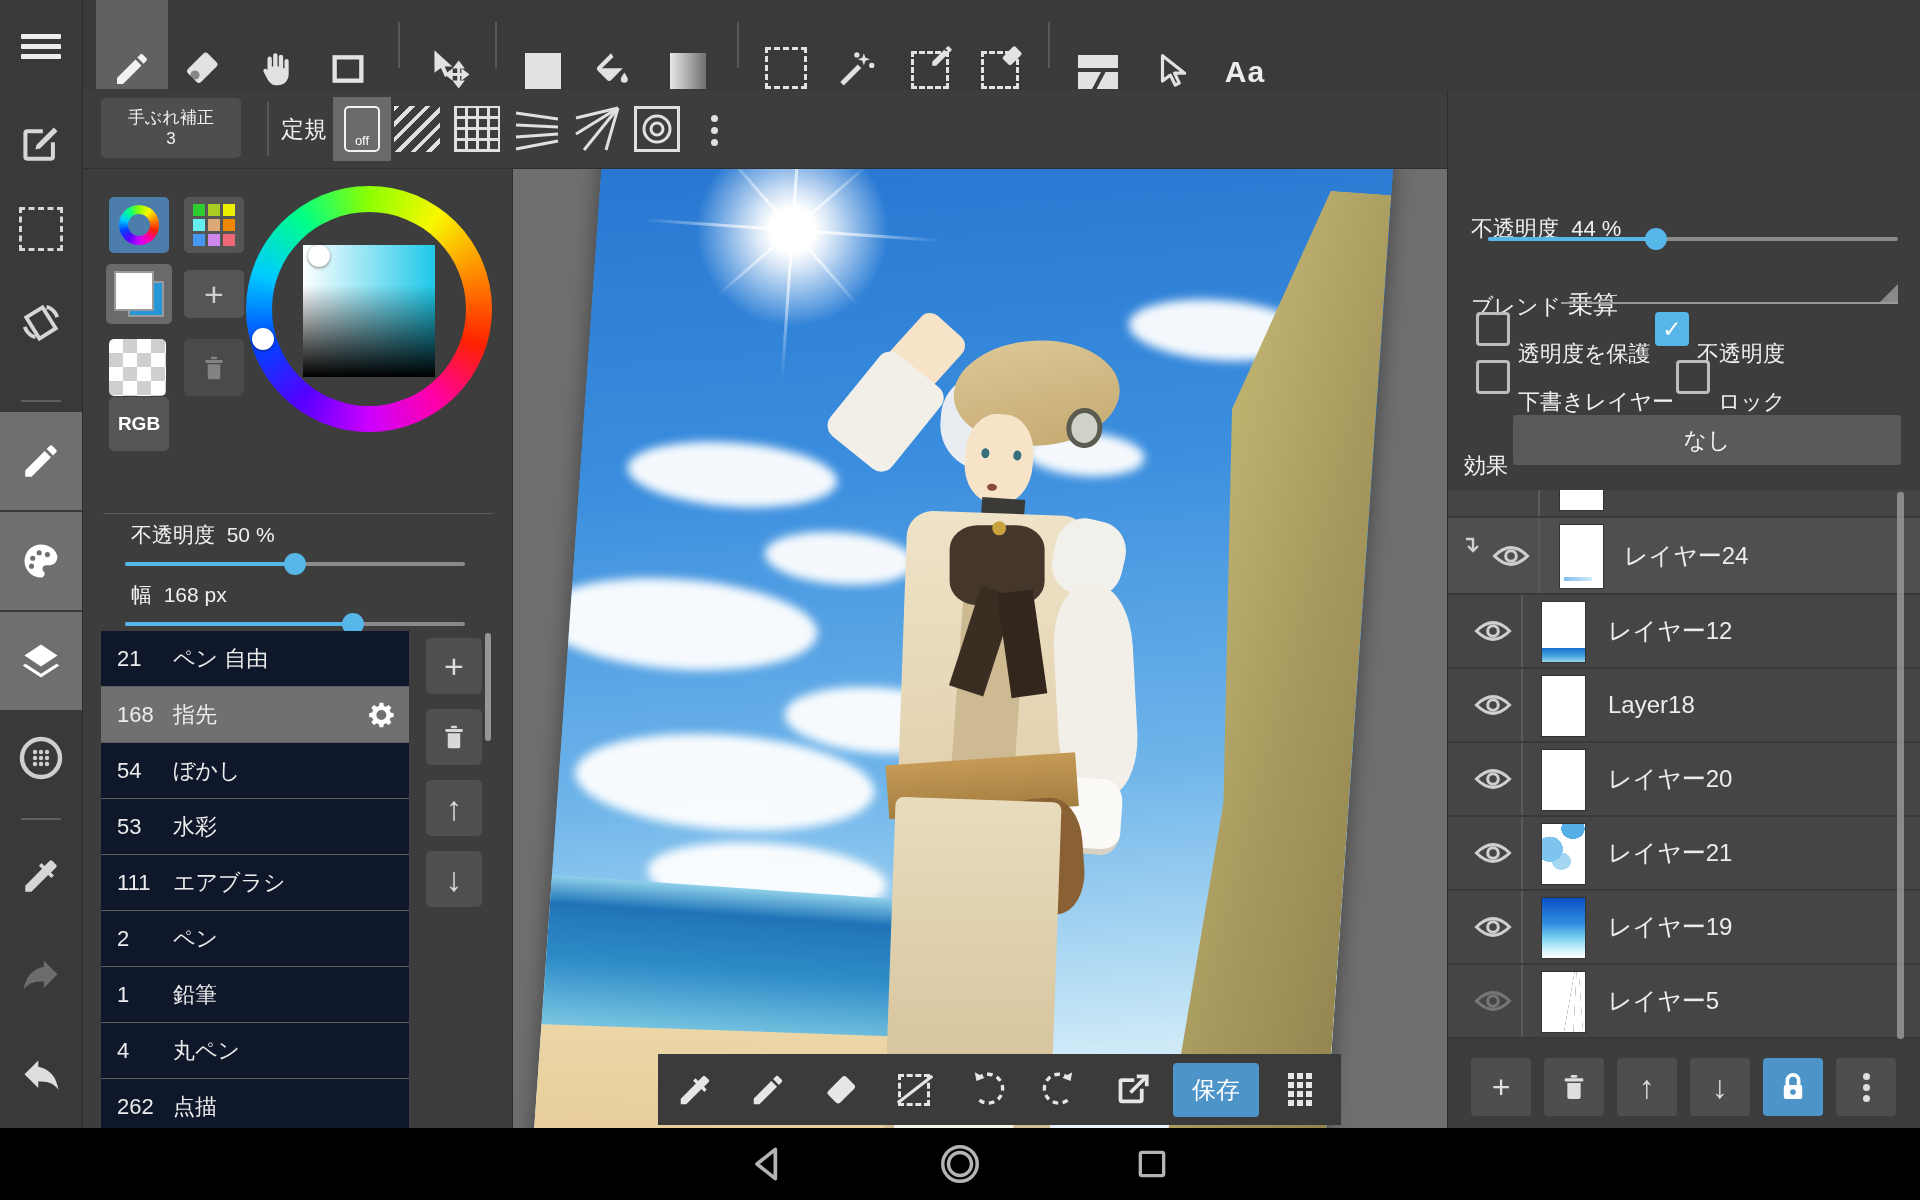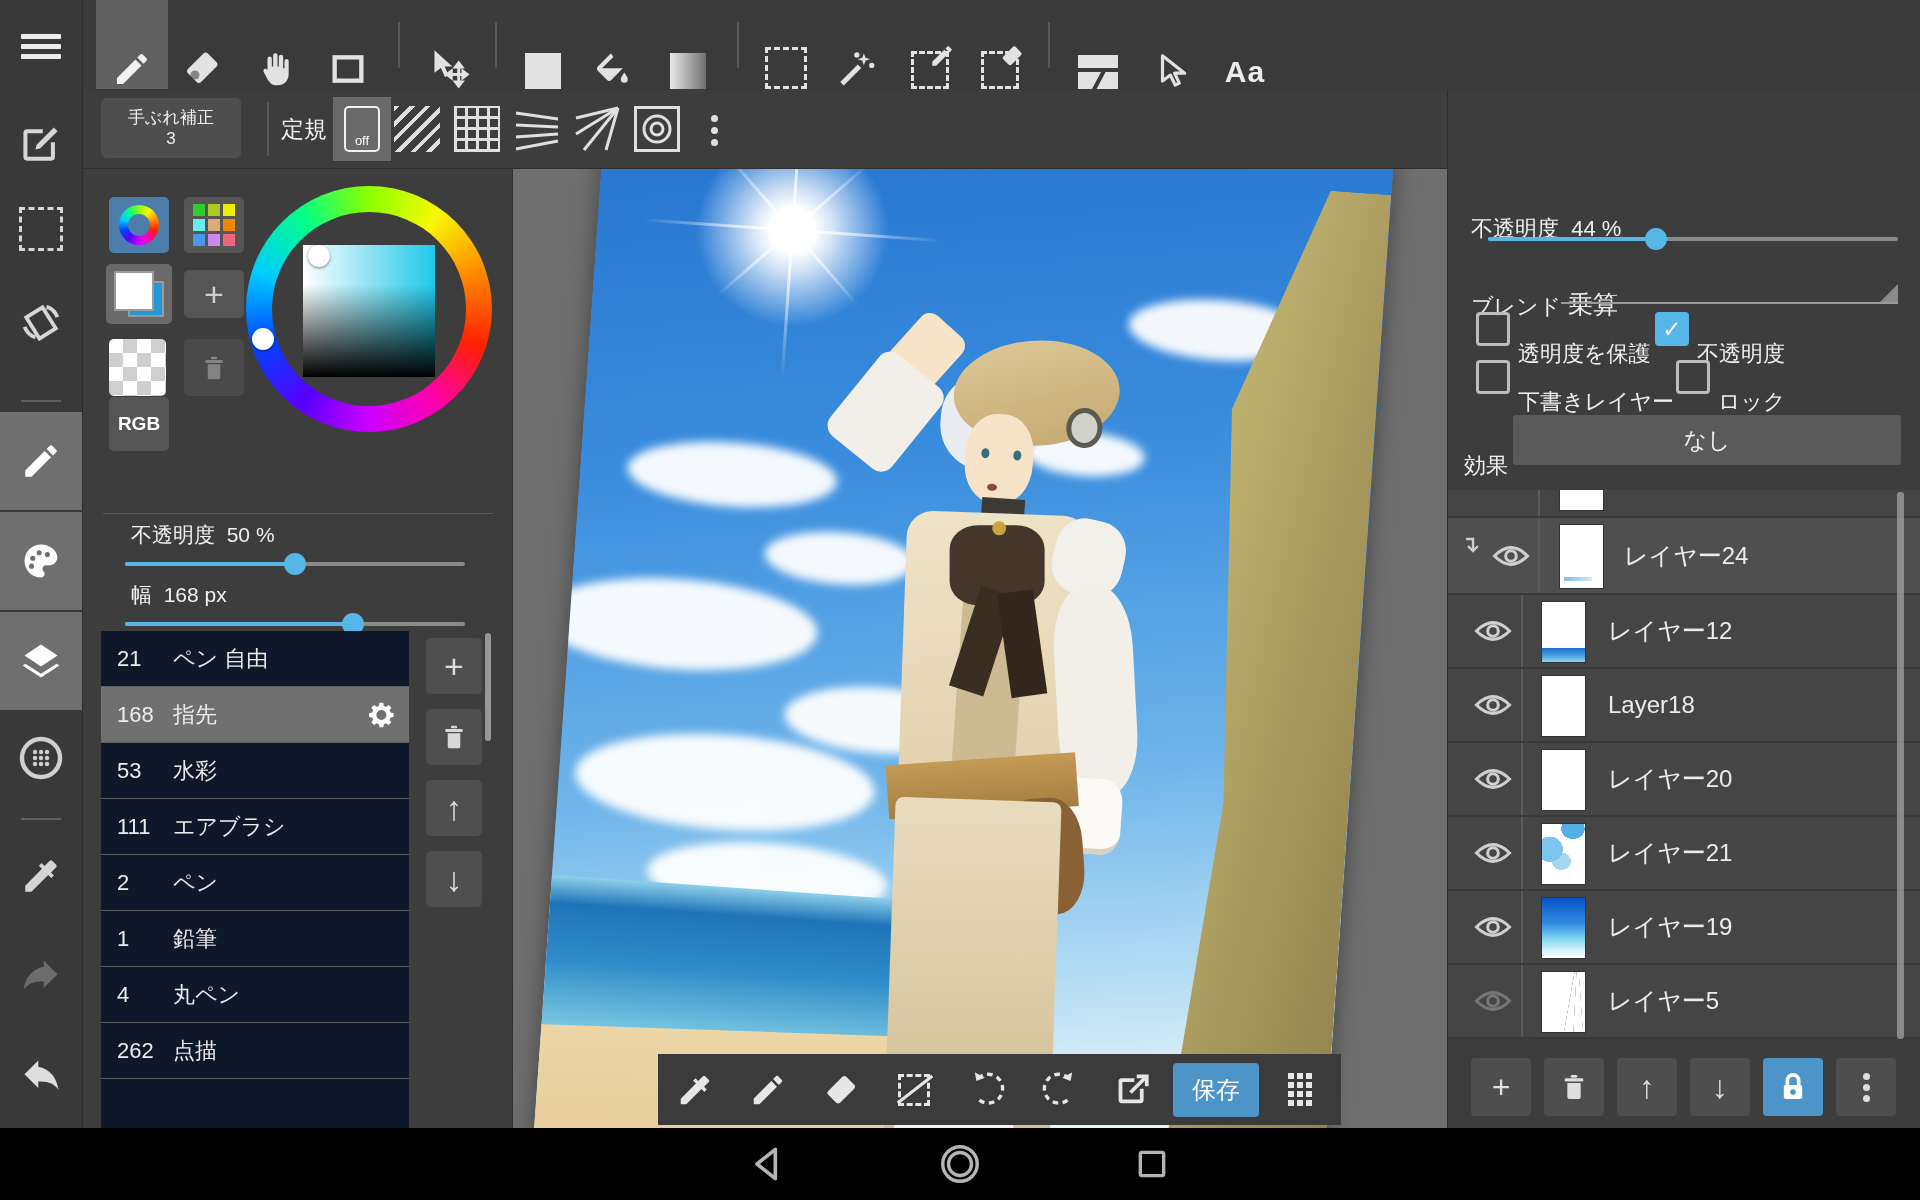--- a/index.html
+++ b/index.html
@@ -432,20 +432,24 @@
         <span class="bname">ペン 自由</span>
       </div>
       <div class="brow sel">
         <span class="bsize">168</span>
         <span class="bname">指先</span>
         <svg class="gear" width="30" height="30" viewBox="0 0 24 24" fill="#fff" fill-rule="evenodd">
           <path d="M21.3 13.5v-3l-2.5-.45a7 7 0 00-.75-1.8l1.45-2.1-2.15-2.15-2.1 1.45a7 7 0 00-1.8-.75L13 2.2h-3l-.45 2.5a7 7 0 00-1.8.75L5.65 4 3.5 6.15 4.95 8.25a7 7 0 00-.75 1.8l-2.5.45v3l2.5.45a7 7 0 00.75 1.8L3.5 17.85 5.65 20l2.1-1.45a7 7 0 001.8.75l.45 2.5h3l.45-2.5a7 7 0 001.8-.75l2.1 1.45 2.15-2.15-1.45-2.1a7 7 0 00.75-1.8l2.5-.45zM11.5 8a4 4 0 110 8 4 4 0 010-8z"></path>
           </svg>
       </div>
       <div class="brow">
+        <span class="bsize">54</span>
+        <span class="bname">ぼかし</span>
+      </div>
+      <div class="brow">
         <span class="bsize">53</span>
         <span class="bname">水彩</span>
       </div>
       <div class="brow">
         <span class="bsize">111</span>
         <span class="bname">エアブラシ</span>
       </div>
       <div class="brow">
         <span class="bsize">2</span>
         <span class="bname">ペン</span>

